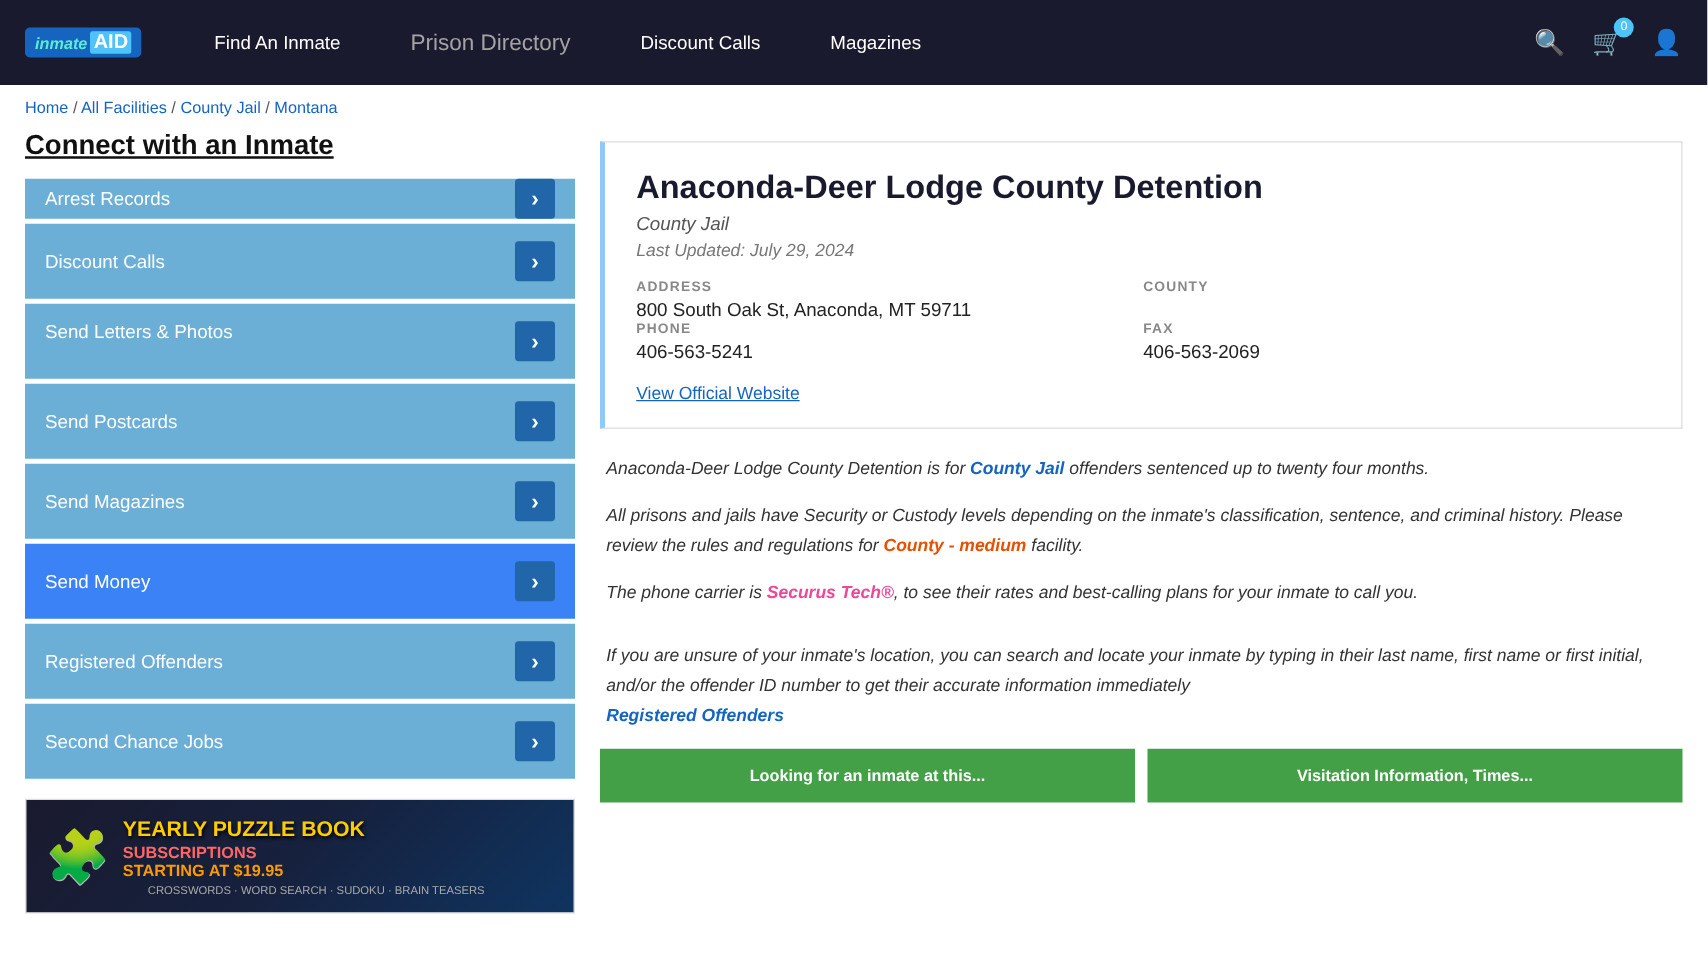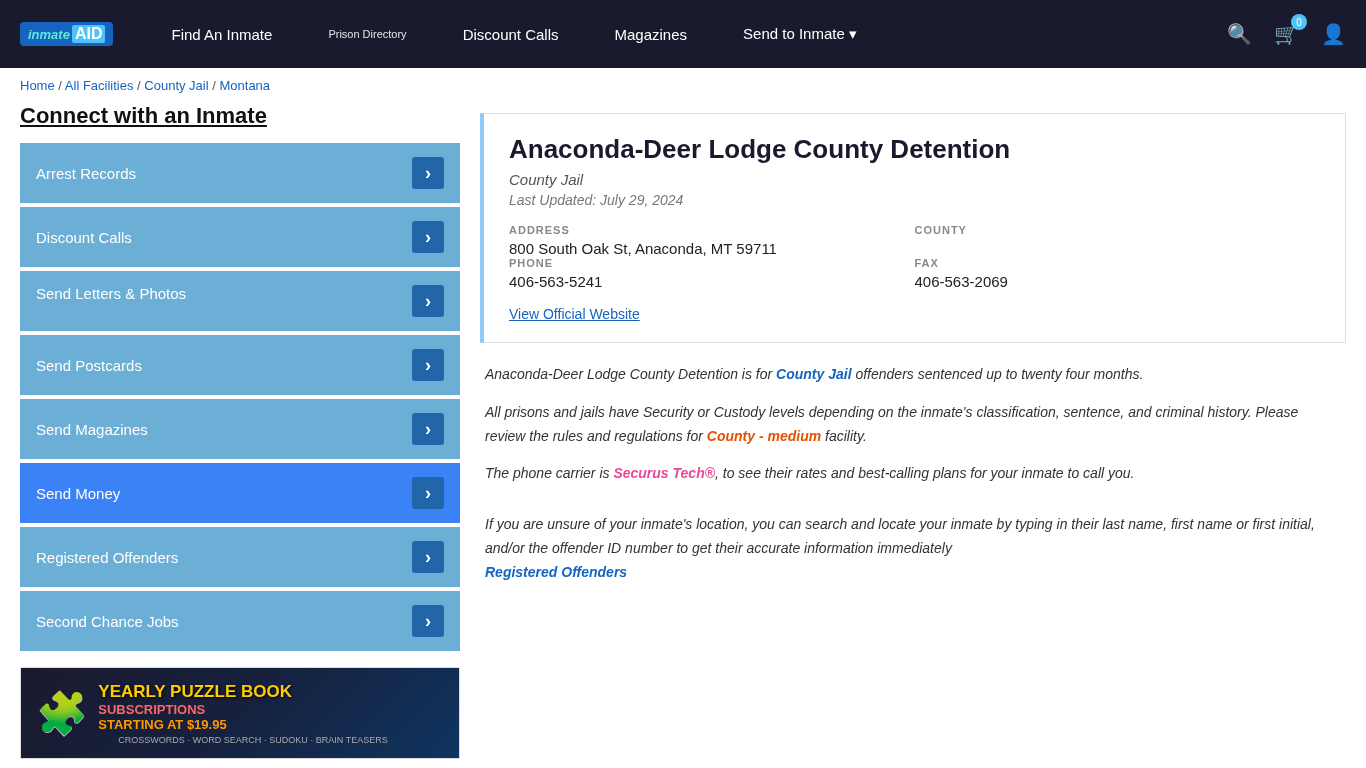--- a/index.html
+++ b/index.html
@@ -10,24 +10,23 @@
 
 <header style="background:#1a1a2e; display:flex; align-items:center; padding:0 20px; height:68px; gap:0;">
   <div style="display:flex; align-items:center; margin-right:30px; cursor:pointer;">
     <div style="background:#1565c0; border-radius:4px; padding:3px 8px; display:flex; align-items:center; gap:2px;">
       <span style="color:#5eead4; font-size:13px; font-weight:bold; font-style:italic;">inmate</span>
       <span style="color:#fff; font-size:16px; font-weight:900; background:#4fc3f7; padding:0 3px; border-radius:2px;">AID</span>
     </div>
   </div>
   <nav style="display:flex; align-items:center; flex:1; gap:0;">
     <a style="color:#fff; font-size:15px; padding:0 28px; cursor:pointer; height:68px; display:flex; align-items:center; text-decoration:none; white-space:nowrap;">Find An Inmate</a>
-    <a style="color:#e5e5e5; font-size:11px; padding:0 28px; cursor:pointer; height:52px; display:flex; align-items:center; text-decoration:none; white-space:nowrap;">Prison Directory</a>
+    <a style="color:#a3a3a3; font-size:18px; padding:0 28px; cursor:pointer; height:52px; display:flex; align-items:center; text-decoration:none; white-space:nowrap;">Prison Directory</a>
     <a style="color:#fff; font-size:15px; padding:0 28px; cursor:pointer; height:68px; display:flex; align-items:center; text-decoration:none; white-space:nowrap;">Discount Calls</a>
     <a style="color:#fff; font-size:15px; padding:0 28px; cursor:pointer; height:68px; display:flex; align-items:center; text-decoration:none; white-space:nowrap;">Magazines</a>
-    <a style="color:#fff; font-size:15px; padding:0 28px; cursor:pointer; height:68px; display:flex; align-items:center; text-decoration:none; white-space:nowrap;">Send to Inmate ▾</a>
   </nav>
   <div style="display:flex; align-items:center; gap:22px; margin-left:auto;">
     <span style="color:#fff; font-size:20px; cursor:pointer;">🔍</span>
     <span style="color:#fff; font-size:20px; cursor:pointer; position:relative;">
       🛒
       <span style="position:absolute; top:-8px; right:-8px; background:#4fc3f7; color:#fff; font-size:10px; border-radius:50%; width:16px; height:16px; display:flex; align-items:center; justify-content:center;">0</span>
     </span>
     <span style="color:#fff; font-size:20px; cursor:pointer;">👤</span>
   </div>
 </header>
@@ -41,21 +40,21 @@
   <span> / </span>
   <a style="color:#1565c0; text-decoration:none;">Montana</a>
 </div>
 
 <div style="display:flex; padding:0 20px; gap:20px; max-width:1366px;">
 
   <aside style="width:440px; min-width:440px;">
     <h2 style="font-size:22px; font-weight:bold; text-decoration:underline; margin-bottom:14px; color:#111;">Connect with an Inmate</h2>
 
     <div style="display:flex; flex-direction:column; gap:4px;">
-      <div style="background:#6baed6; color:#fff; display:flex; align-items:center; justify-content:space-between; padding:14px 16px; cursor:pointer; font-size:15px; font-weight:500;">
+      <div style="background:#6baed6; color:#fff; display:flex; align-items:center; justify-content:space-between; padding:0 16px; cursor:pointer; font-size:15px; font-weight:500;">
         <span>Arrest Records</span>
         <div style="background:#2166a8; width:32px; height:32px; display:flex; align-items:center; justify-content:center; border-radius:3px; font-size:18px; font-weight:bold;">›</div>
       </div>
       <div style="background:#6baed6; color:#fff; display:flex; align-items:center; justify-content:space-between; padding:14px 16px; cursor:pointer; font-size:15px; font-weight:500;">
         <span>Discount Calls</span>
         <div style="background:#2166a8; width:32px; height:32px; display:flex; align-items:center; justify-content:center; border-radius:3px; font-size:18px; font-weight:bold;">›</div>
       </div>
       <div style="background:#6baed6; color:#fff; display:flex; align-items:flex-start; justify-content:space-between; padding:14px 16px; cursor:pointer; font-size:15px; font-weight:500;">
         <span>Send Letters &amp; Photos</span>
         <div style="background:#2166a8; width:32px; height:32px; display:flex; align-items:center; justify-content:center; border-radius:3px; font-size:18px; font-weight:bold;">›</div>
@@ -136,15 +135,19 @@
       <p style="font-size:14px; font-style:italic; margin-bottom:14px; color:#333;">
         <span>The phone carrier is </span><a style="color:#ec4899; font-weight:bold; text-decoration:none;">Securus Tech®</a><span>, to see their rates and best-calling plans for your inmate to call you.</span>
       </p>
 
       <p style="font-size:14px; font-style:italic; margin-bottom:6px; color:#333;margin-top:27px;">
         <span>If you are unsure of your inmate's location, you can search and locate your inmate by typing in their last name, first name or first initial, and/or the offender ID number to get their accurate information immediately</span><br>
         <a style="color:#1565c0; font-weight:bold; text-decoration:none;">Registered Offenders</a>
       </p>
     </div>
 
+    <div style="display:flex; gap:10px; margin-top:14px;">
+      <button style="background:#43a047; color:#fff; border:none; padding:14px 20px; font-size:13px; font-weight:bold; cursor:pointer; flex:1; text-align:center;">Looking for an inmate at this...</button>
+      <button style="background:#43a047; color:#fff; border:none; padding:14px 20px; font-size:13px; font-weight:bold; cursor:pointer; flex:1; text-align:center;">Visitation Information, Times...</button>
+    </div>
 
   </main>
 </div>
 
 </body></html>

